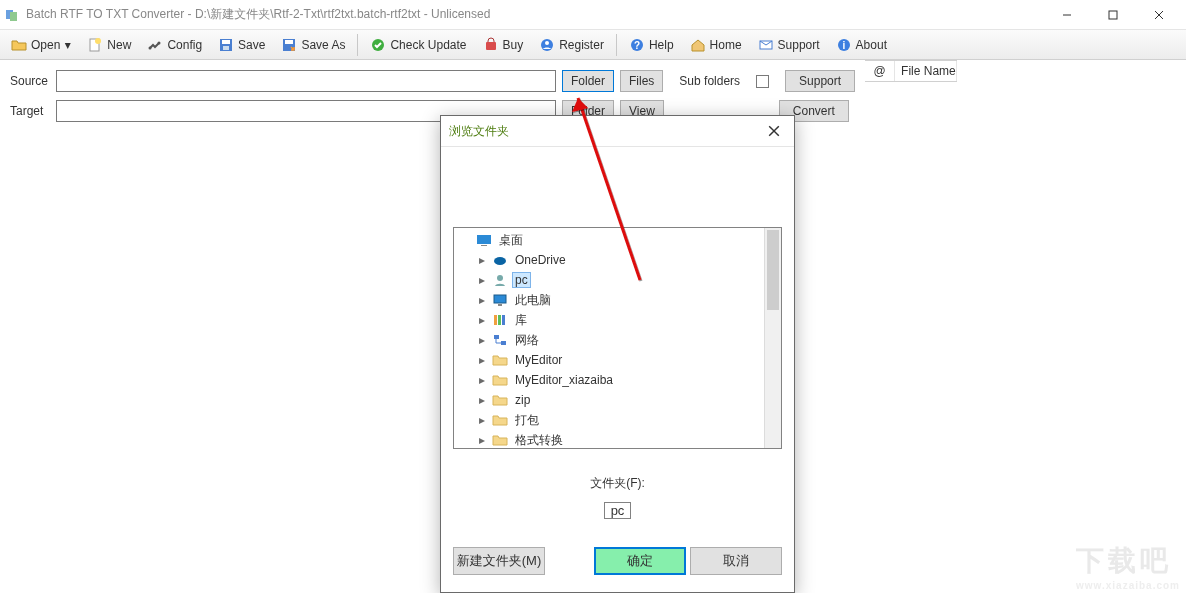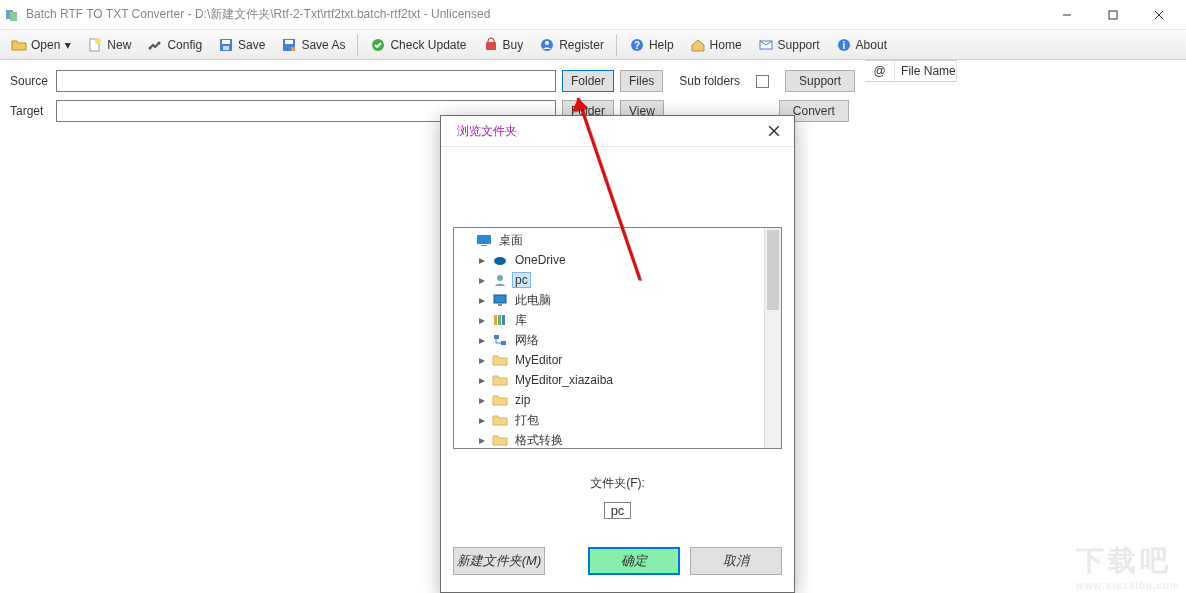--- a/index.html
+++ b/index.html
@@ -34,21 +34,21 @@
   
   .listhdr { height:22px; border-top:1px solid #d0d0d0; border-bottom:1px solid #d0d0d0; background:#fff; display:flex; align-items:center; }
   .listhdr .col1 { width:30px; text-align:center; border-right:1px solid #e5e5e5; height:100%; display:flex; align-items:center; justify-content:center; }
   .listhdr .col2 { flex:1; padding-left:6px; height:100%; display:flex; align-items:center; border-right:1px solid #e5e5e5; }
   .listarea { position:relative; flex:1; background:#fff; }
 
   .main-col { display:flex; height:calc(593px - 60px); }
 
   
   .dialog { position:absolute; left:440px; top:115px; width:355px; height:478px; background:#fff; border:1px solid #6a6a6a; box-shadow:0 4px 18px rgba(0,0,0,.3); display:flex; flex-direction:column; }
-  .dialog .dlg-title { height:30px; display:flex; align-items:center; padding:5px 8px; color:#a21caf;margin-left:8px; }
+  .dialog .dlg-title { height:30px; display:flex; align-items:center; padding:5px 8px; color:#4d7c0f; }
   .dialog .dlg-title .dlg-close { margin-left:auto; width:24px; height:24px; display:flex; align-items:center; justify-content:center; }
   .dialog .dlg-sep { height:1px; background:#e5e5e5; }
   .dialog .dlg-spacer { height:76px; background:#fff; }
   .dialog .tree { margin:4px 12px; border:1px solid #828282; height:222px; background:#fff; overflow:hidden; position:relative; }
   .dialog .tree .scrollbar { position:absolute; right:0; top:0; width:17px; height:100%; background:#f0f0f0; border-left:1px solid #dcdcdc; }
   .dialog .tree .scrollbar .thumb { position:absolute; left:2px; right:2px; top:2px; height:80px; background:#cdcdcd; }
   .treeitems { padding:2px 0 0 2px; }
   .ti { display:flex; align-items:center; height:20px; gap:4px; }
   .ti .indent0 { width:0px; }
   .ti .indent1 { width:16px; }
@@ -56,21 +56,21 @@
   .ti .noexp { width:12px; }
   .ti .nicon { width:16px; height:16px; display:flex; align-items:center; justify-content:center; }
   .ti .nlabel { padding:0 3px; }
   .ti.selected .nlabel { background:#cde8ff; border:1px solid #7eb4ea; padding:0 2px; }
 
   
   .dlg-field-row { display:flex; align-items:center; gap:10px; margin:22px 12px 0 12px;flex-direction:column; }
   .dlg-field-row .field { flex:1; height:26px; border:1px solid #828282; padding:0 6px; display:flex; align-items:center; font-size:13px; }
 
   
-  .dlg-btns { display:flex; gap:10px; margin:28px 12px 12px 12px; justify-content:flex-start;font-style:italic; }
+  .dlg-btns { display:flex; gap:4px; margin:28px 12px 12px 12px; justify-content:flex-start; }
   .dlg-btn { width:92px; height:28px; border:1px solid #adadad; background:#e1e1e1; display:flex; align-items:center; justify-content:center; font-size:13px; }
   .dlg-btn.primary { border:2px solid #0078d7; background:#86efac; }
   .dlg-btns .gap-fill { flex:1; }
 
   
   .arrow-svg { position:absolute; left:560px; top:90px; pointer-events:none; }
 
   
   .watermark { position:absolute; right:6px; bottom:2px; color:#e9e9e9; font-size:28px; font-weight:bold; letter-spacing:4px; }
   .watermark .sub { font-size:10px; letter-spacing:1px; display:block; text-align:right; color:#eee; }

